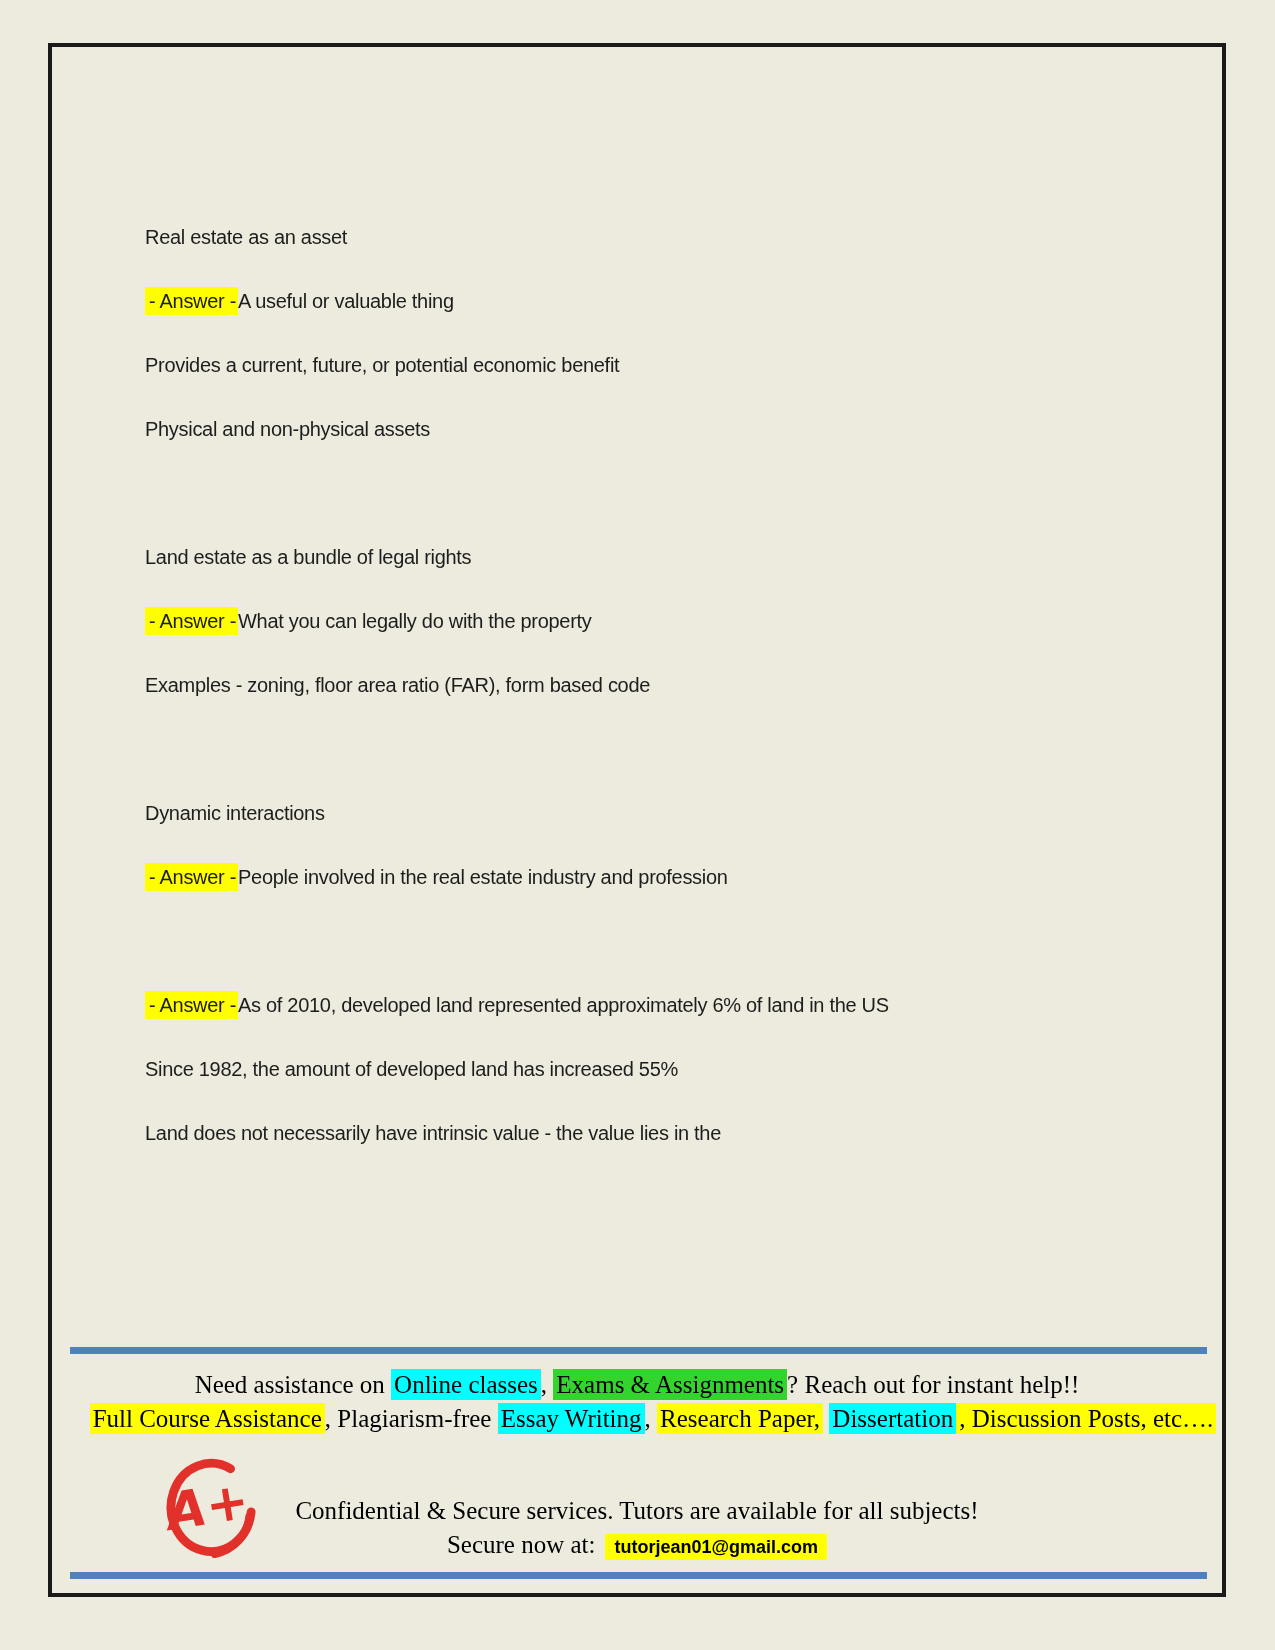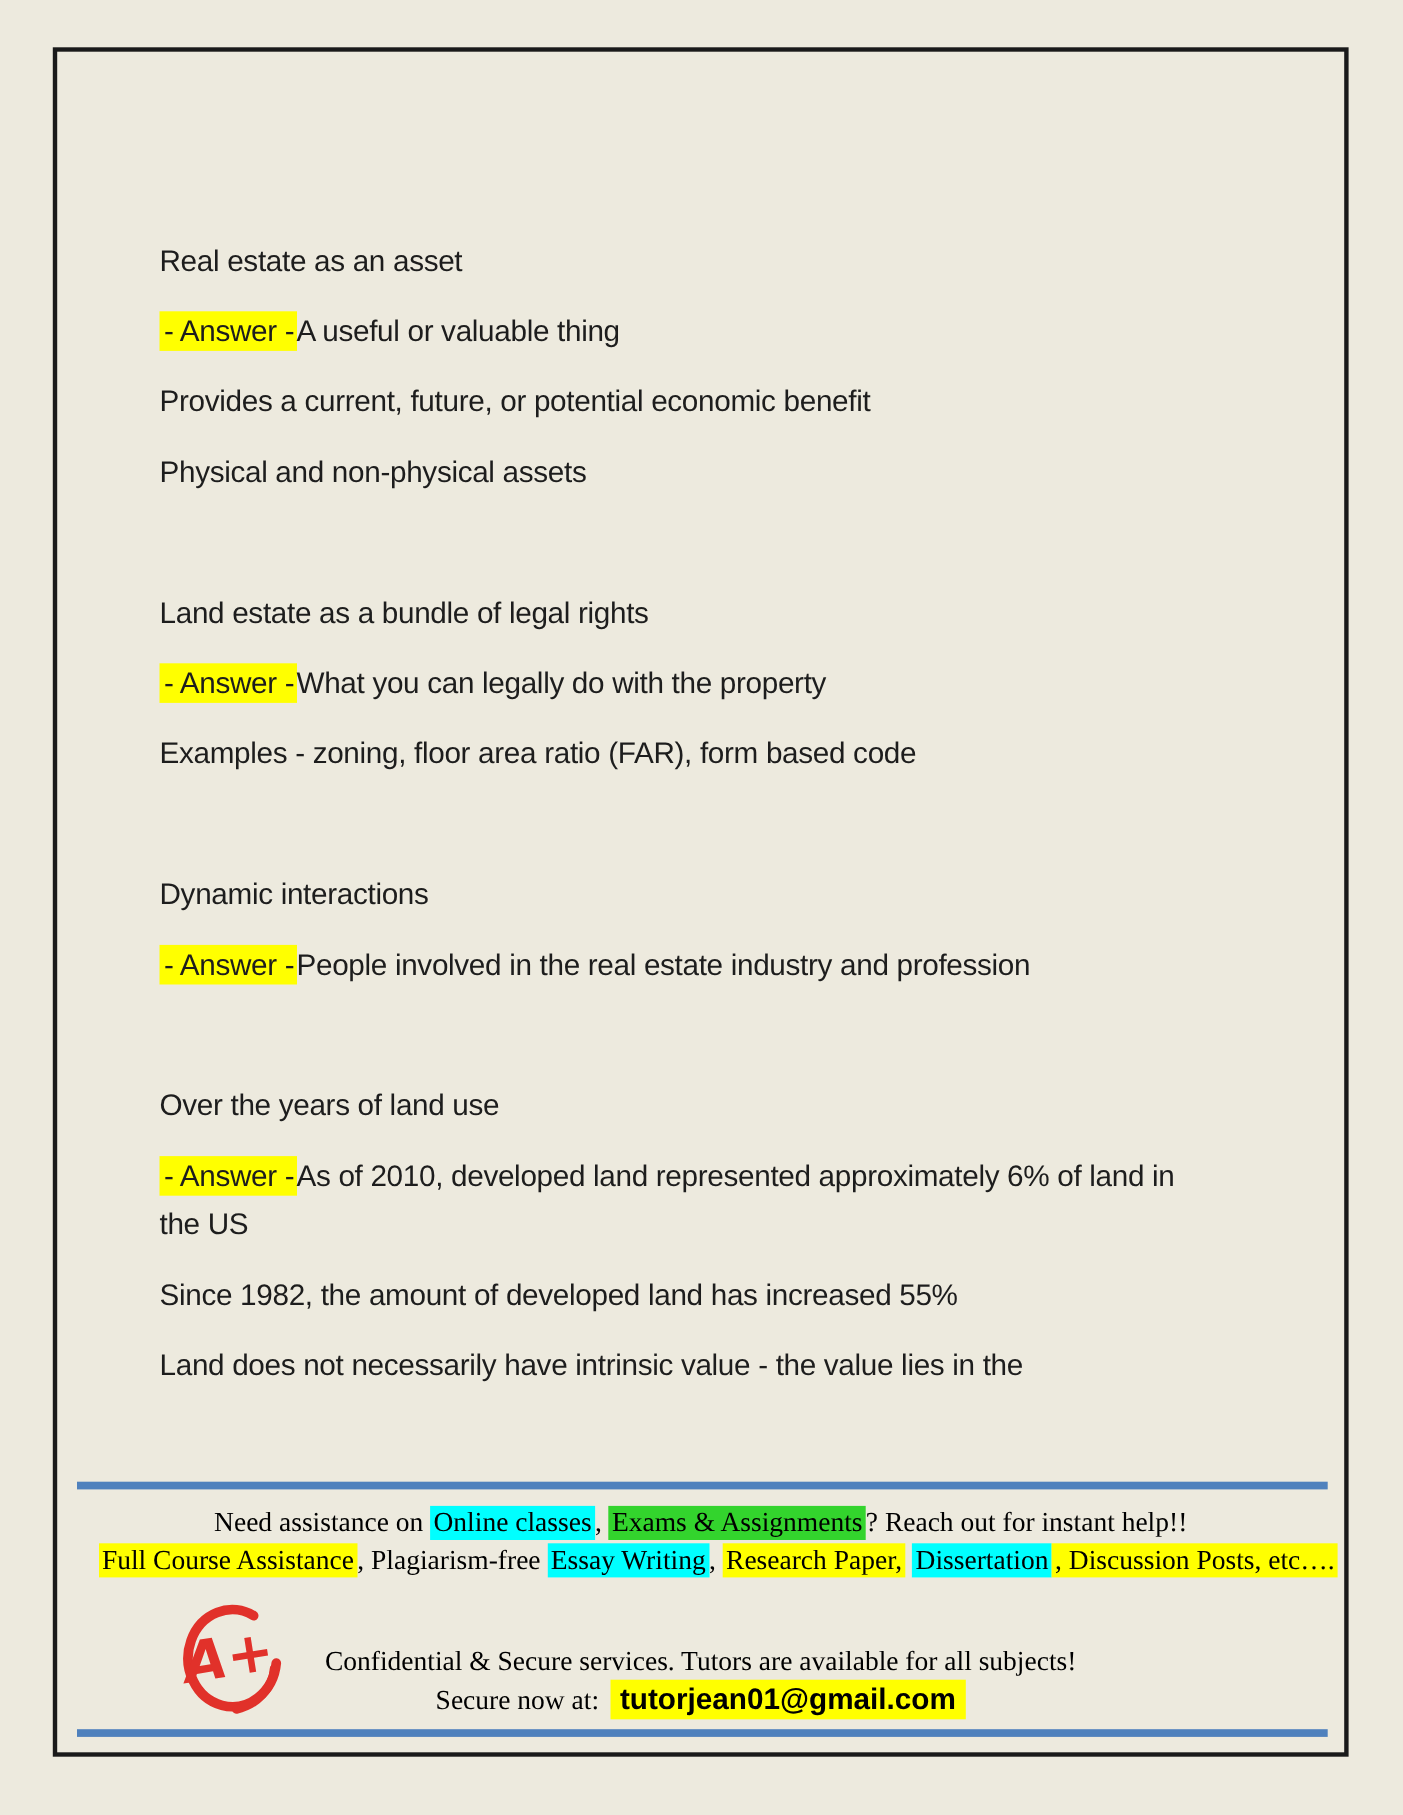--- a/index.html
+++ b/index.html
@@ -26,21 +26,21 @@
     position:absolute;
     left:48px;top:43px;
     width:1178px;height:1554px;
     border:4px solid var(--frame);
     background:var(--bg);
   }
   .doc-body{
     position:absolute;
     left:93px;top:168px;
     width:960px;
-    font-size:27px;
+    font-size:20px;
     line-height:44px;
     letter-spacing:-0.3px;
   }
   .para{margin:0 0 20px 0;white-space:nowrap;}
   .para.answer{white-space:normal;max-width:930px;}
   .spacer{height:64px;}
   .hl{padding:2px 3px;}
   .hl-yellow{background:var(--yellow);}
   .hl-cyan{background:var(--cyan);}
   .hl-green{background:var(--green);}
@@ -60,21 +60,21 @@
     color:#000000;
     letter-spacing:0;
   }
   .line1{top:1322px;}
   .line2{top:1356px;padding-left:32px;}
   .line3{top:1448px;}
   .line4{top:1482px;}
   .email{
     font-family:"Liberation Sans", sans-serif;
     font-weight:bold;
-    font-size:27px;
+    font-size:18px;
     background:var(--yellow);
     padding:3px 9px;
     margin-left:10px;
   }
   .logo{
     position:absolute;
     left:108px;top:1410px;
     width:98px;height:102px;
     color:var(--red);
   }
@@ -91,21 +91,20 @@
       <div class="para">Provides a current, future, or potential economic benefit</div>
       <div class="para">Physical and non-physical assets</div>
       <div class="spacer"></div>
       <div class="para">Land estate as a bundle of legal rights</div>
       <div class="para answer"><span class="answer-prefix">- Answer -</span>What you can legally do with the property</div>
       <div class="para">Examples - zoning, floor area ratio (FAR), form based code</div>
       <div class="spacer"></div>
       <div class="para">Dynamic interactions</div>
       <div class="para answer"><span class="answer-prefix">- Answer -</span>People involved in the real estate industry and profession</div>
       <div class="spacer"></div>
-      <div class="para">Over the years of land use</div>
       <div class="para answer"><span class="answer-prefix">- Answer -</span>As of 2010, developed land represented approximately 6% of land in the US</div>
       <div class="para">Since 1982, the amount of developed land has increased 55%</div>
       <div class="para">Land does not necessarily have intrinsic value - the value lies in the</div>
     </div>
 
   <div class="divider divider-top"></div>
 
   <div class="footer-line line1" id="footer-line1"><span class="">Need assistance on </span><span class="hl hl-cyan">Online classes</span><span class="">, </span><span class="hl hl-green">Exams &amp; Assignments</span><span class="">? Reach out for instant help!!</span></div>
 
   <div class="footer-line line2" id="footer-line2"><span class="hl hl-yellow">Full Course Assistance</span><span class="">, Plagiarism-free </span><span class="hl hl-cyan">Essay Writing</span><span class="">, </span><span class="hl hl-yellow">Research Paper,</span><span class=""> </span><span class="hl hl-cyan">Dissertation</span><span class="hl hl-yellow">, Discussion Posts, etc….</span></div>

